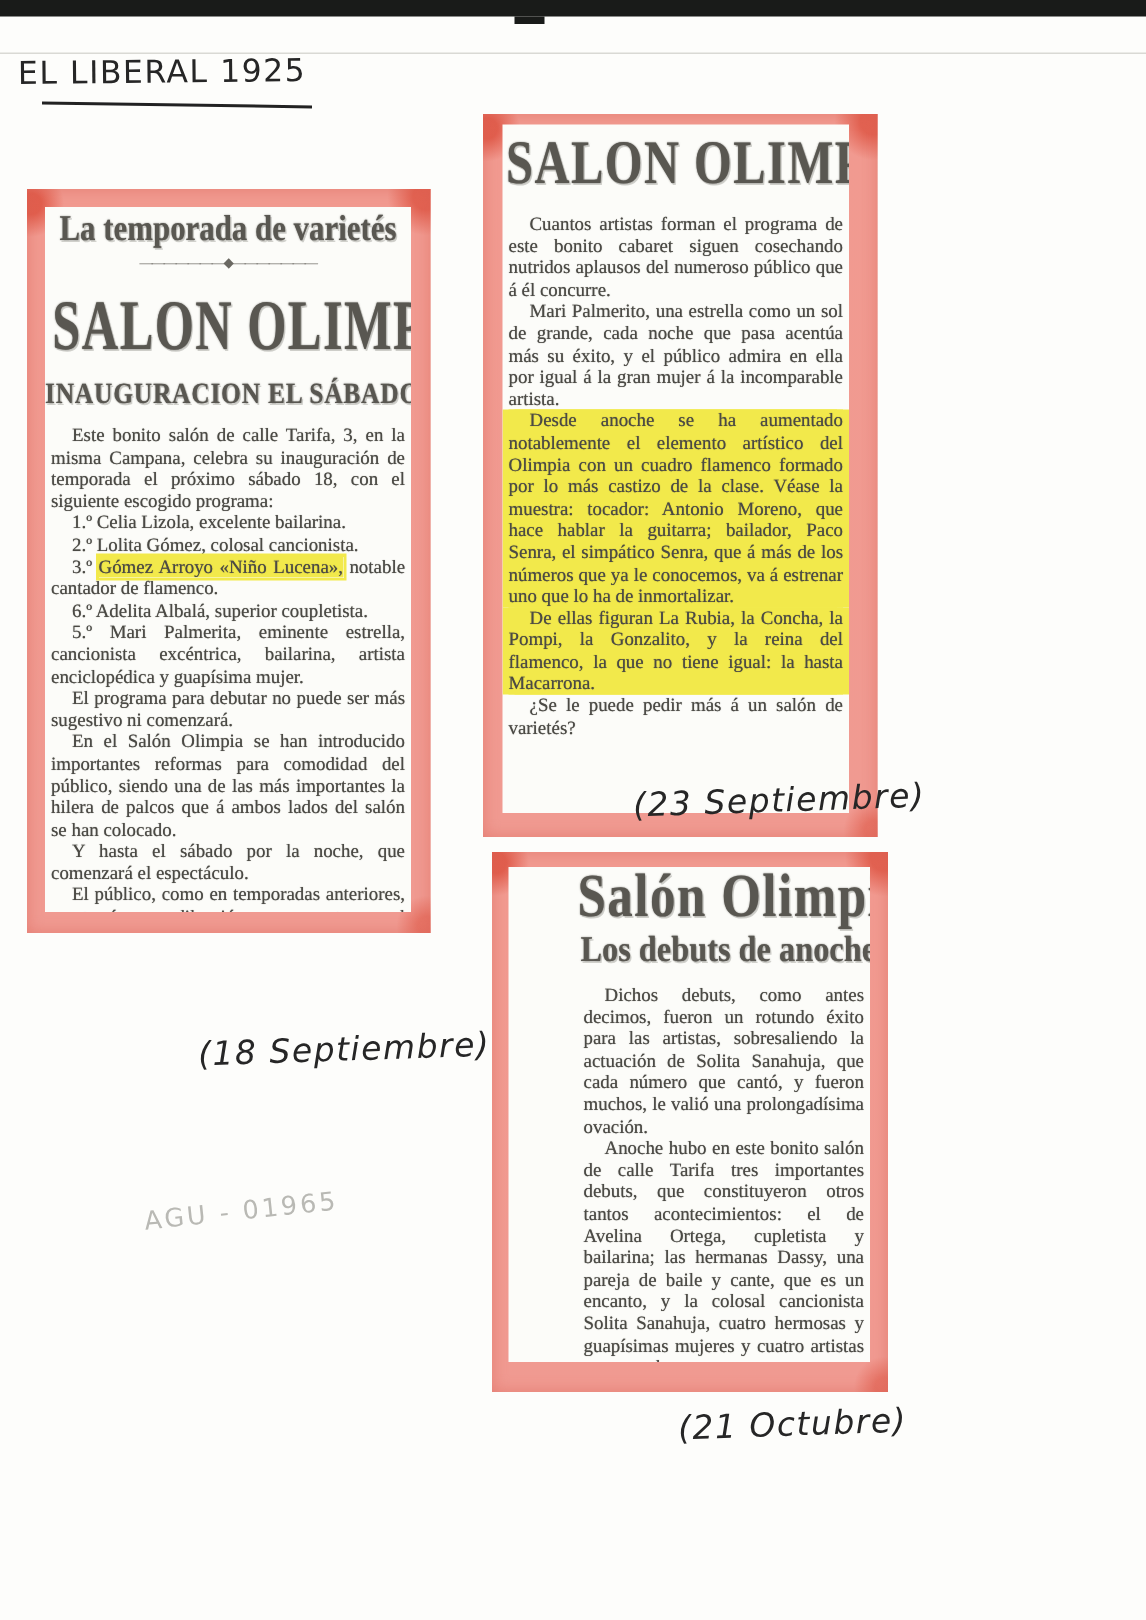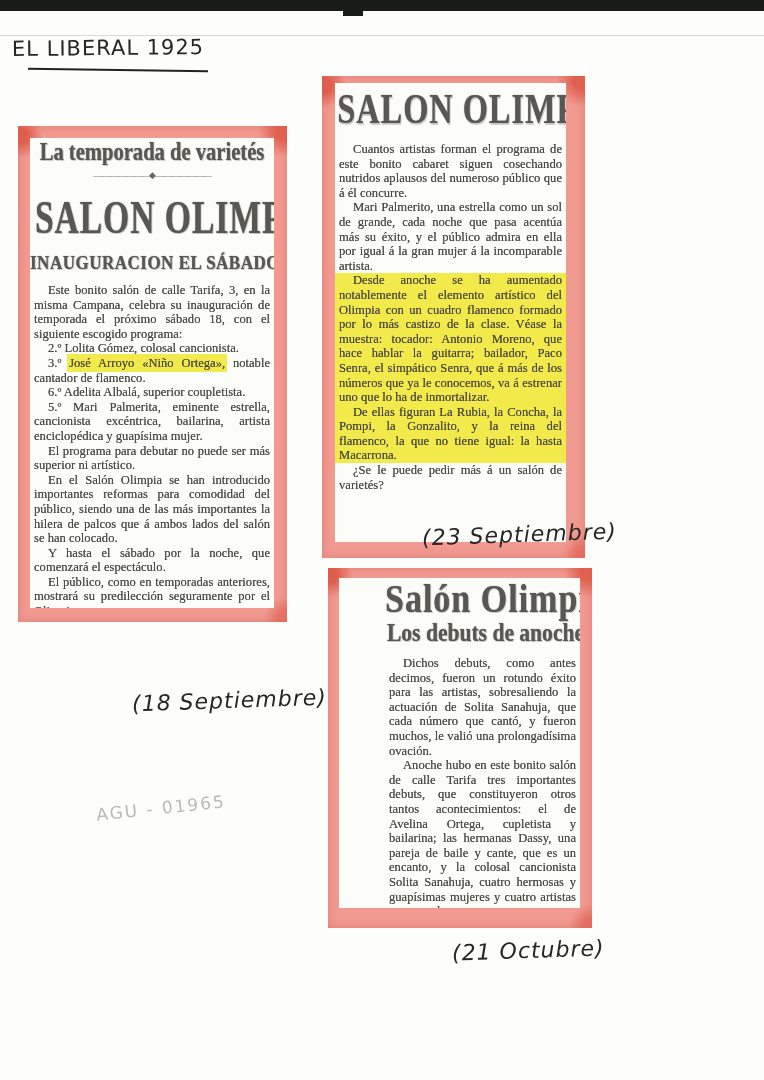--- a/index.html
+++ b/index.html
@@ -80,25 +80,26 @@
 <div class="pub-underline"></div>
 
 <div class="clipping clip-1">
   <div class="clip-inner">
     <span class="headline kicker">La temporada de varietés</span>
     <span class="ornament">———————◆———————</span>
     <span class="headline title-big">SALON OLIMPIA</span>
     <span class="headline subtitle-caps">INAUGURACION EL SÁBADO 18.</span>
     <div class="news-body">
         <p><span>Este bonito salón de calle Tarifa, 3, en la misma Campana, celebra su inauguración de temporada el próximo sábado 18, con el siguiente escogido programa:</span></p>
+        <p><span>1.º Celia Lizola, excelente bailarina.</span></p>
         <p><span>2.º Lolita Gómez, colosal cancionista.</span></p>
-        <p><span>3.º </span><span class="hl">José Arroyo «Niño Ortega»,</span><span> notable cantador de flamenco.</span></p>
+        <p><span>3.º </span><span class="hl">Gómez Arroyo «Niño Lucena»,</span><span> notable cantador de flamenco.</span></p>
         <p><span>6.º Adelita Albalá, superior coupletista.</span></p>
         <p><span>5.º Mari Palmerita, eminente estrella, cancionista excéntrica, bailarina, artista enciclopédica y guapísima mujer.</span></p>
-        <p><span>El programa para debutar no puede ser más superior ni artístico.</span></p>
+        <p><span>El programa para debutar no puede ser más sugestivo ni comenzará.</span></p>
         <p><span>En el Salón Olimpia se han introducido importantes reformas para comodidad del público, siendo una de las más importantes la hilera de palcos que á ambos lados del salón se han colocado.</span></p>
         <p><span>Y hasta el sábado por la noche, que comenzará el espectáculo.</span></p>
         <p><span>El público, como en temporadas anteriores, mostrará su predilección seguramente por el Olimpia.</span></p>
       </div>
   </div>
 </div>
 <div class="handwriting date-note date-1">(18 Septiembre)</div>
 
 <div class="clipping clip-2">
   <div class="clip-inner">

